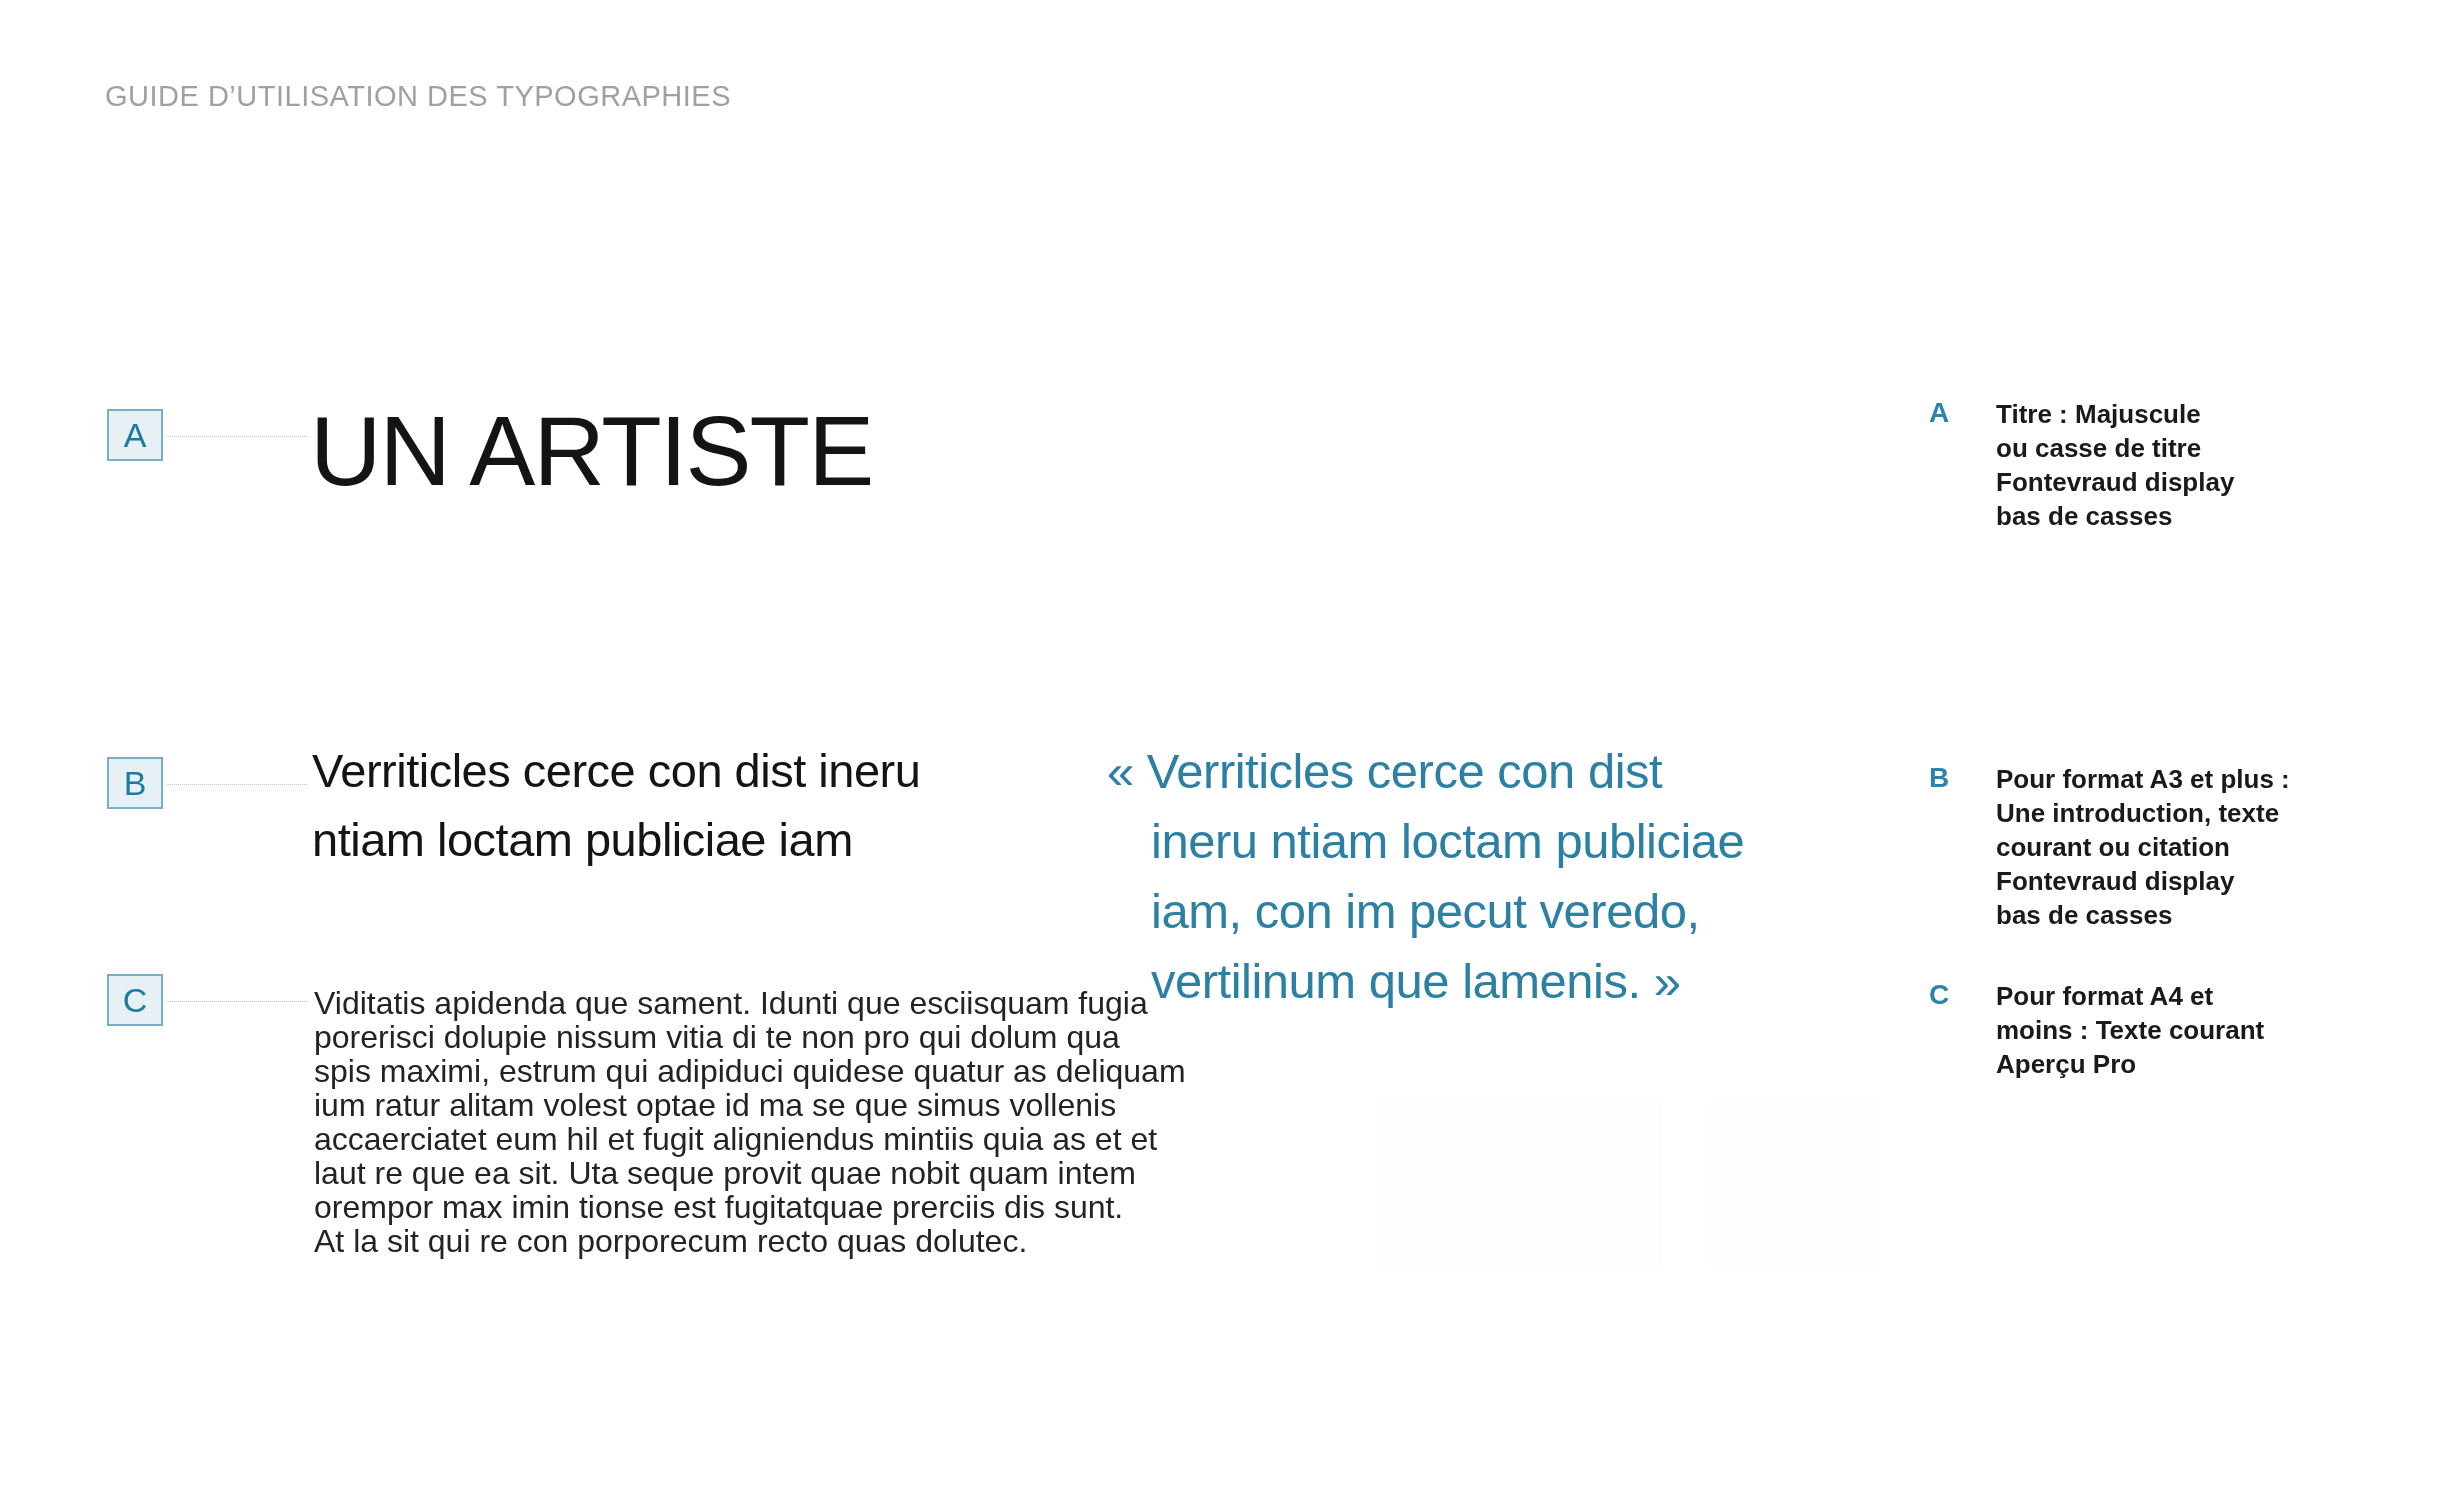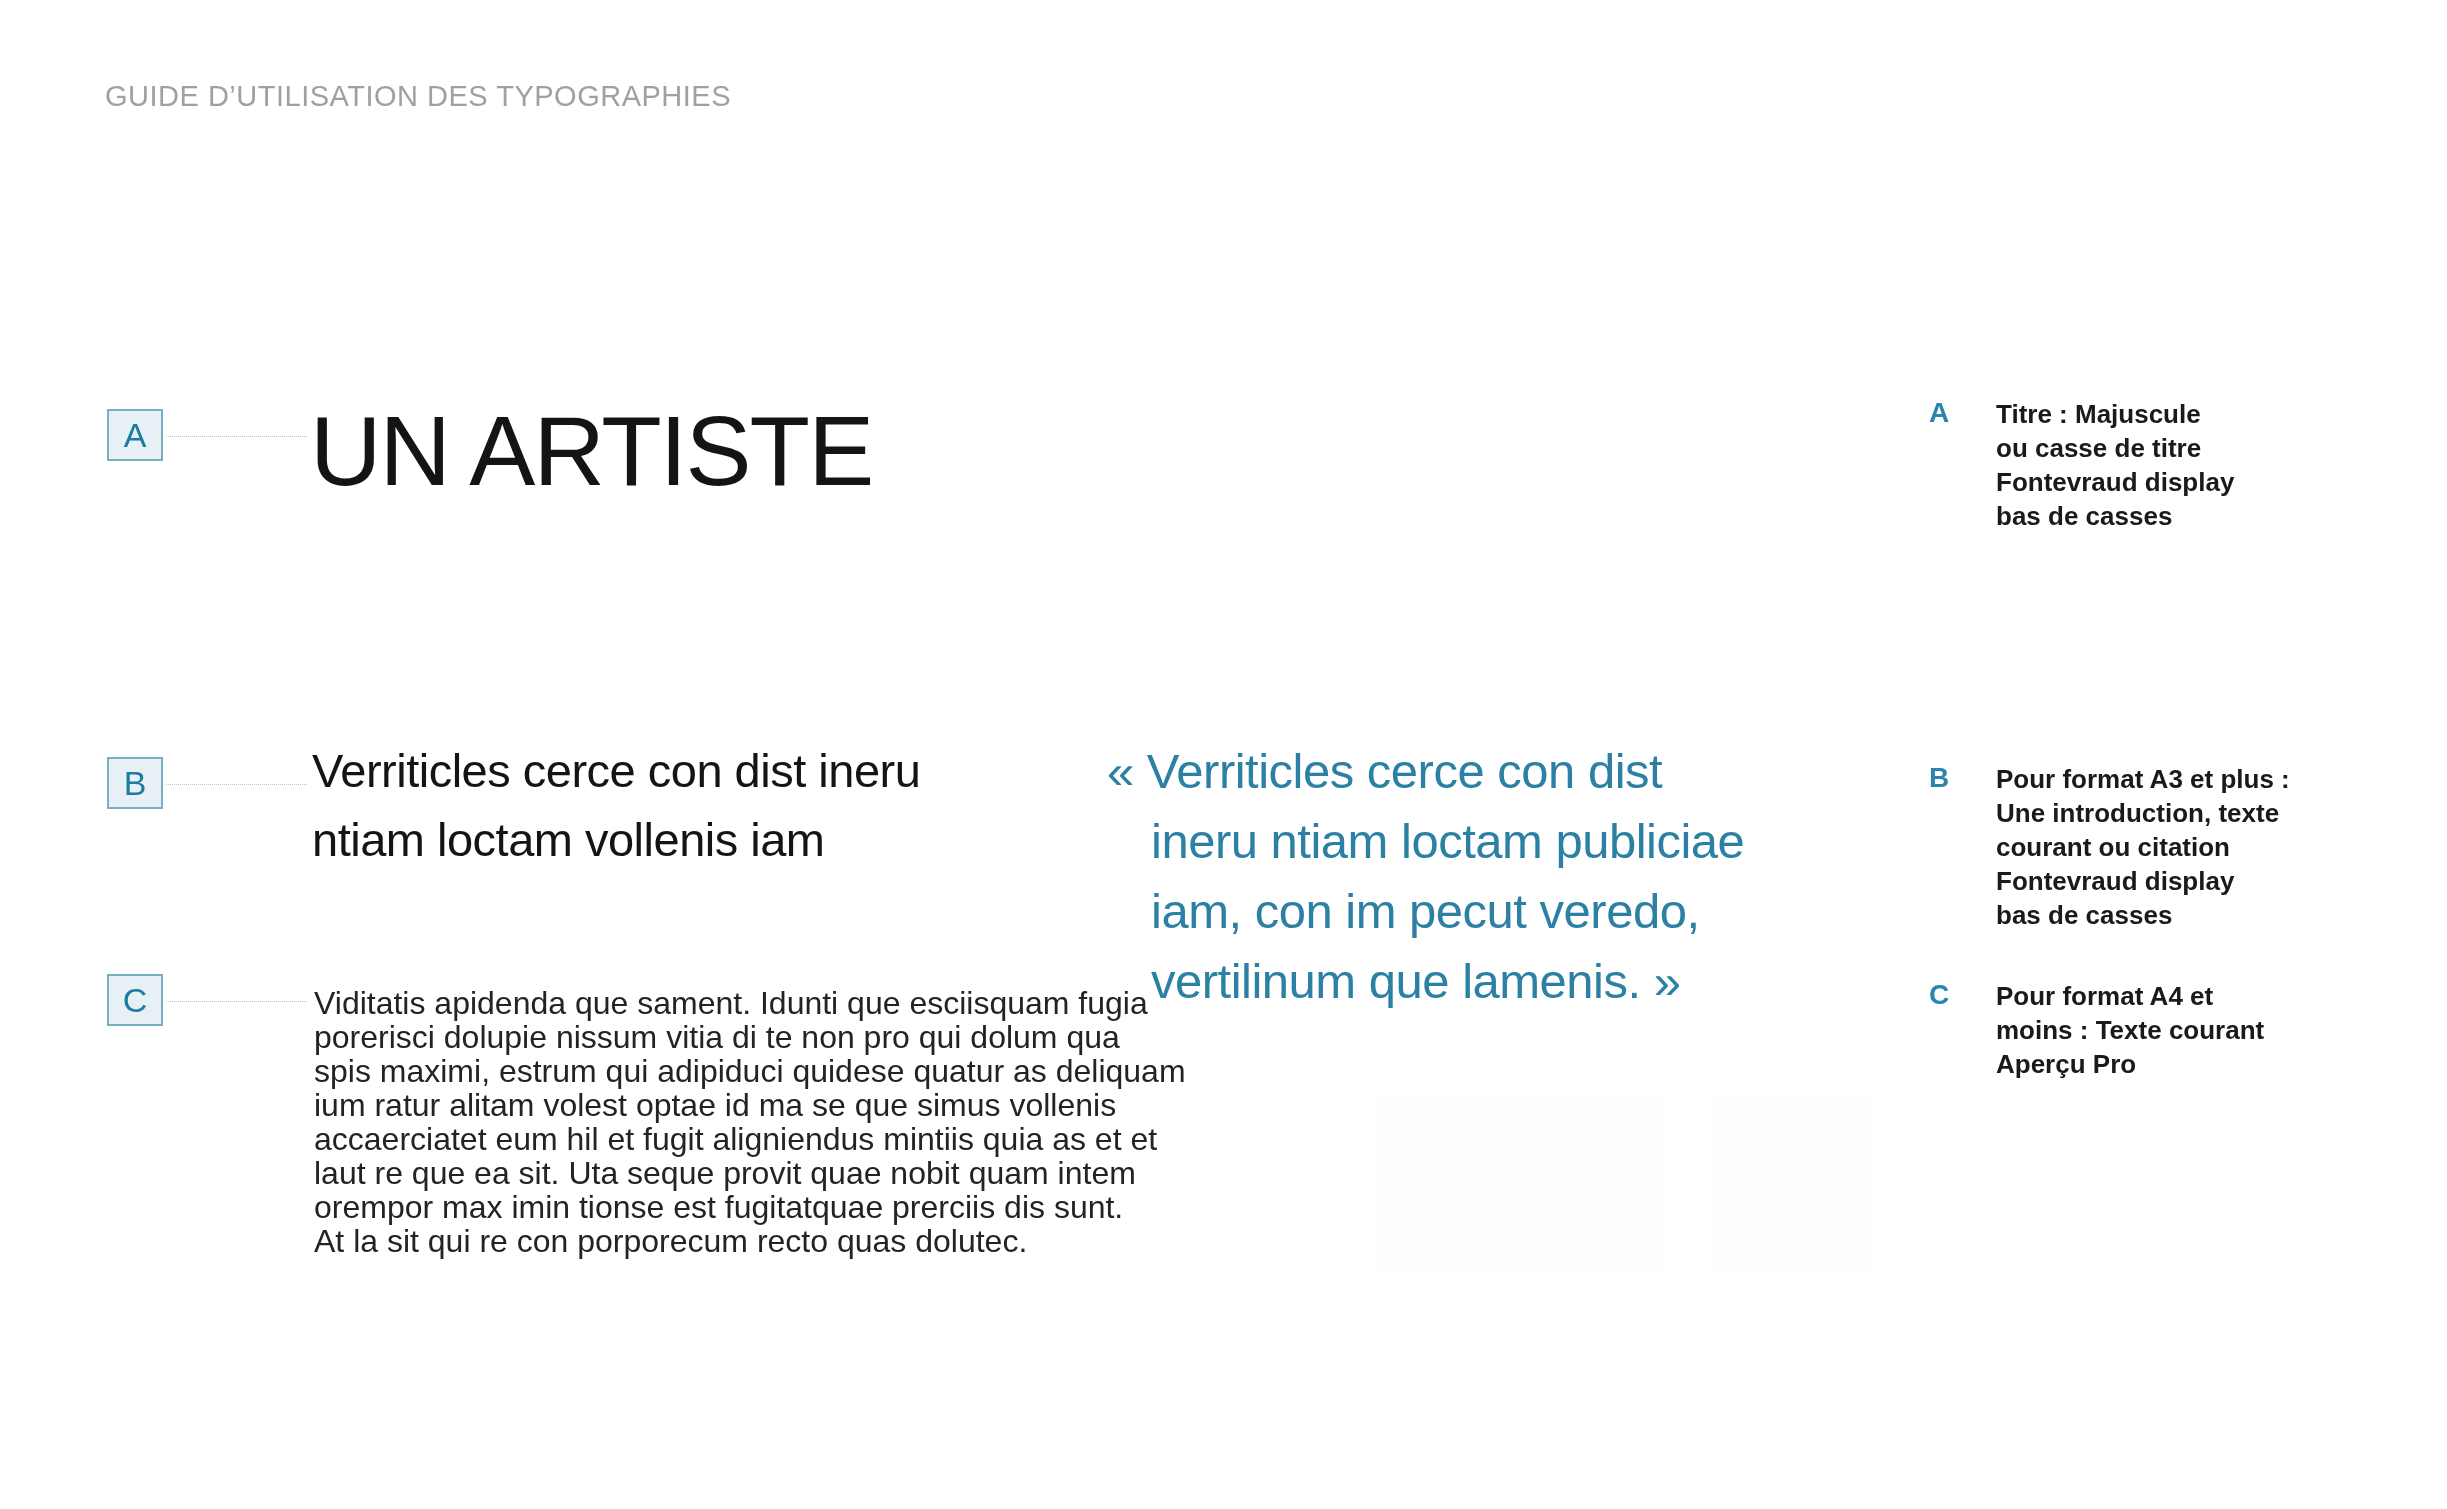--- a/index.html
+++ b/index.html
@@ -154,21 +154,21 @@
     <span>C</span>
   </div>
   <div class="leader leader-c"></div>
 
   <div class="display-title">
     <div>UN ARTISTE</div>
   </div>
 
   <div class="intro-specimen">
     <div>Verriticles cerce con dist ineru</div>
-    <div>ntiam loctam vollenis iam</div>
+    <div>ntiam loctam publiciae iam</div>
   </div>
 
   <div class="body-specimen">
     <div>Viditatis apidenda que sament. Idunti que esciisquam fugia</div>
     <div>porerisci dolupie nissum vitia di te non pro qui dolum qua</div>
     <div>spis maximi, estrum qui adipiduci quidese quatur as deliquam</div>
     <div>ium ratur alitam volest optae id ma se que simus vollenis</div>
     <div>accaerciatet eum hil et fugit aligniendus mintiis quia as et et</div>
     <div>laut re que ea sit. Uta seque provit quae nobit quam intem</div>
     <div>orempor max imin tionse est fugitatquae prerciis dis sunt.</div>

